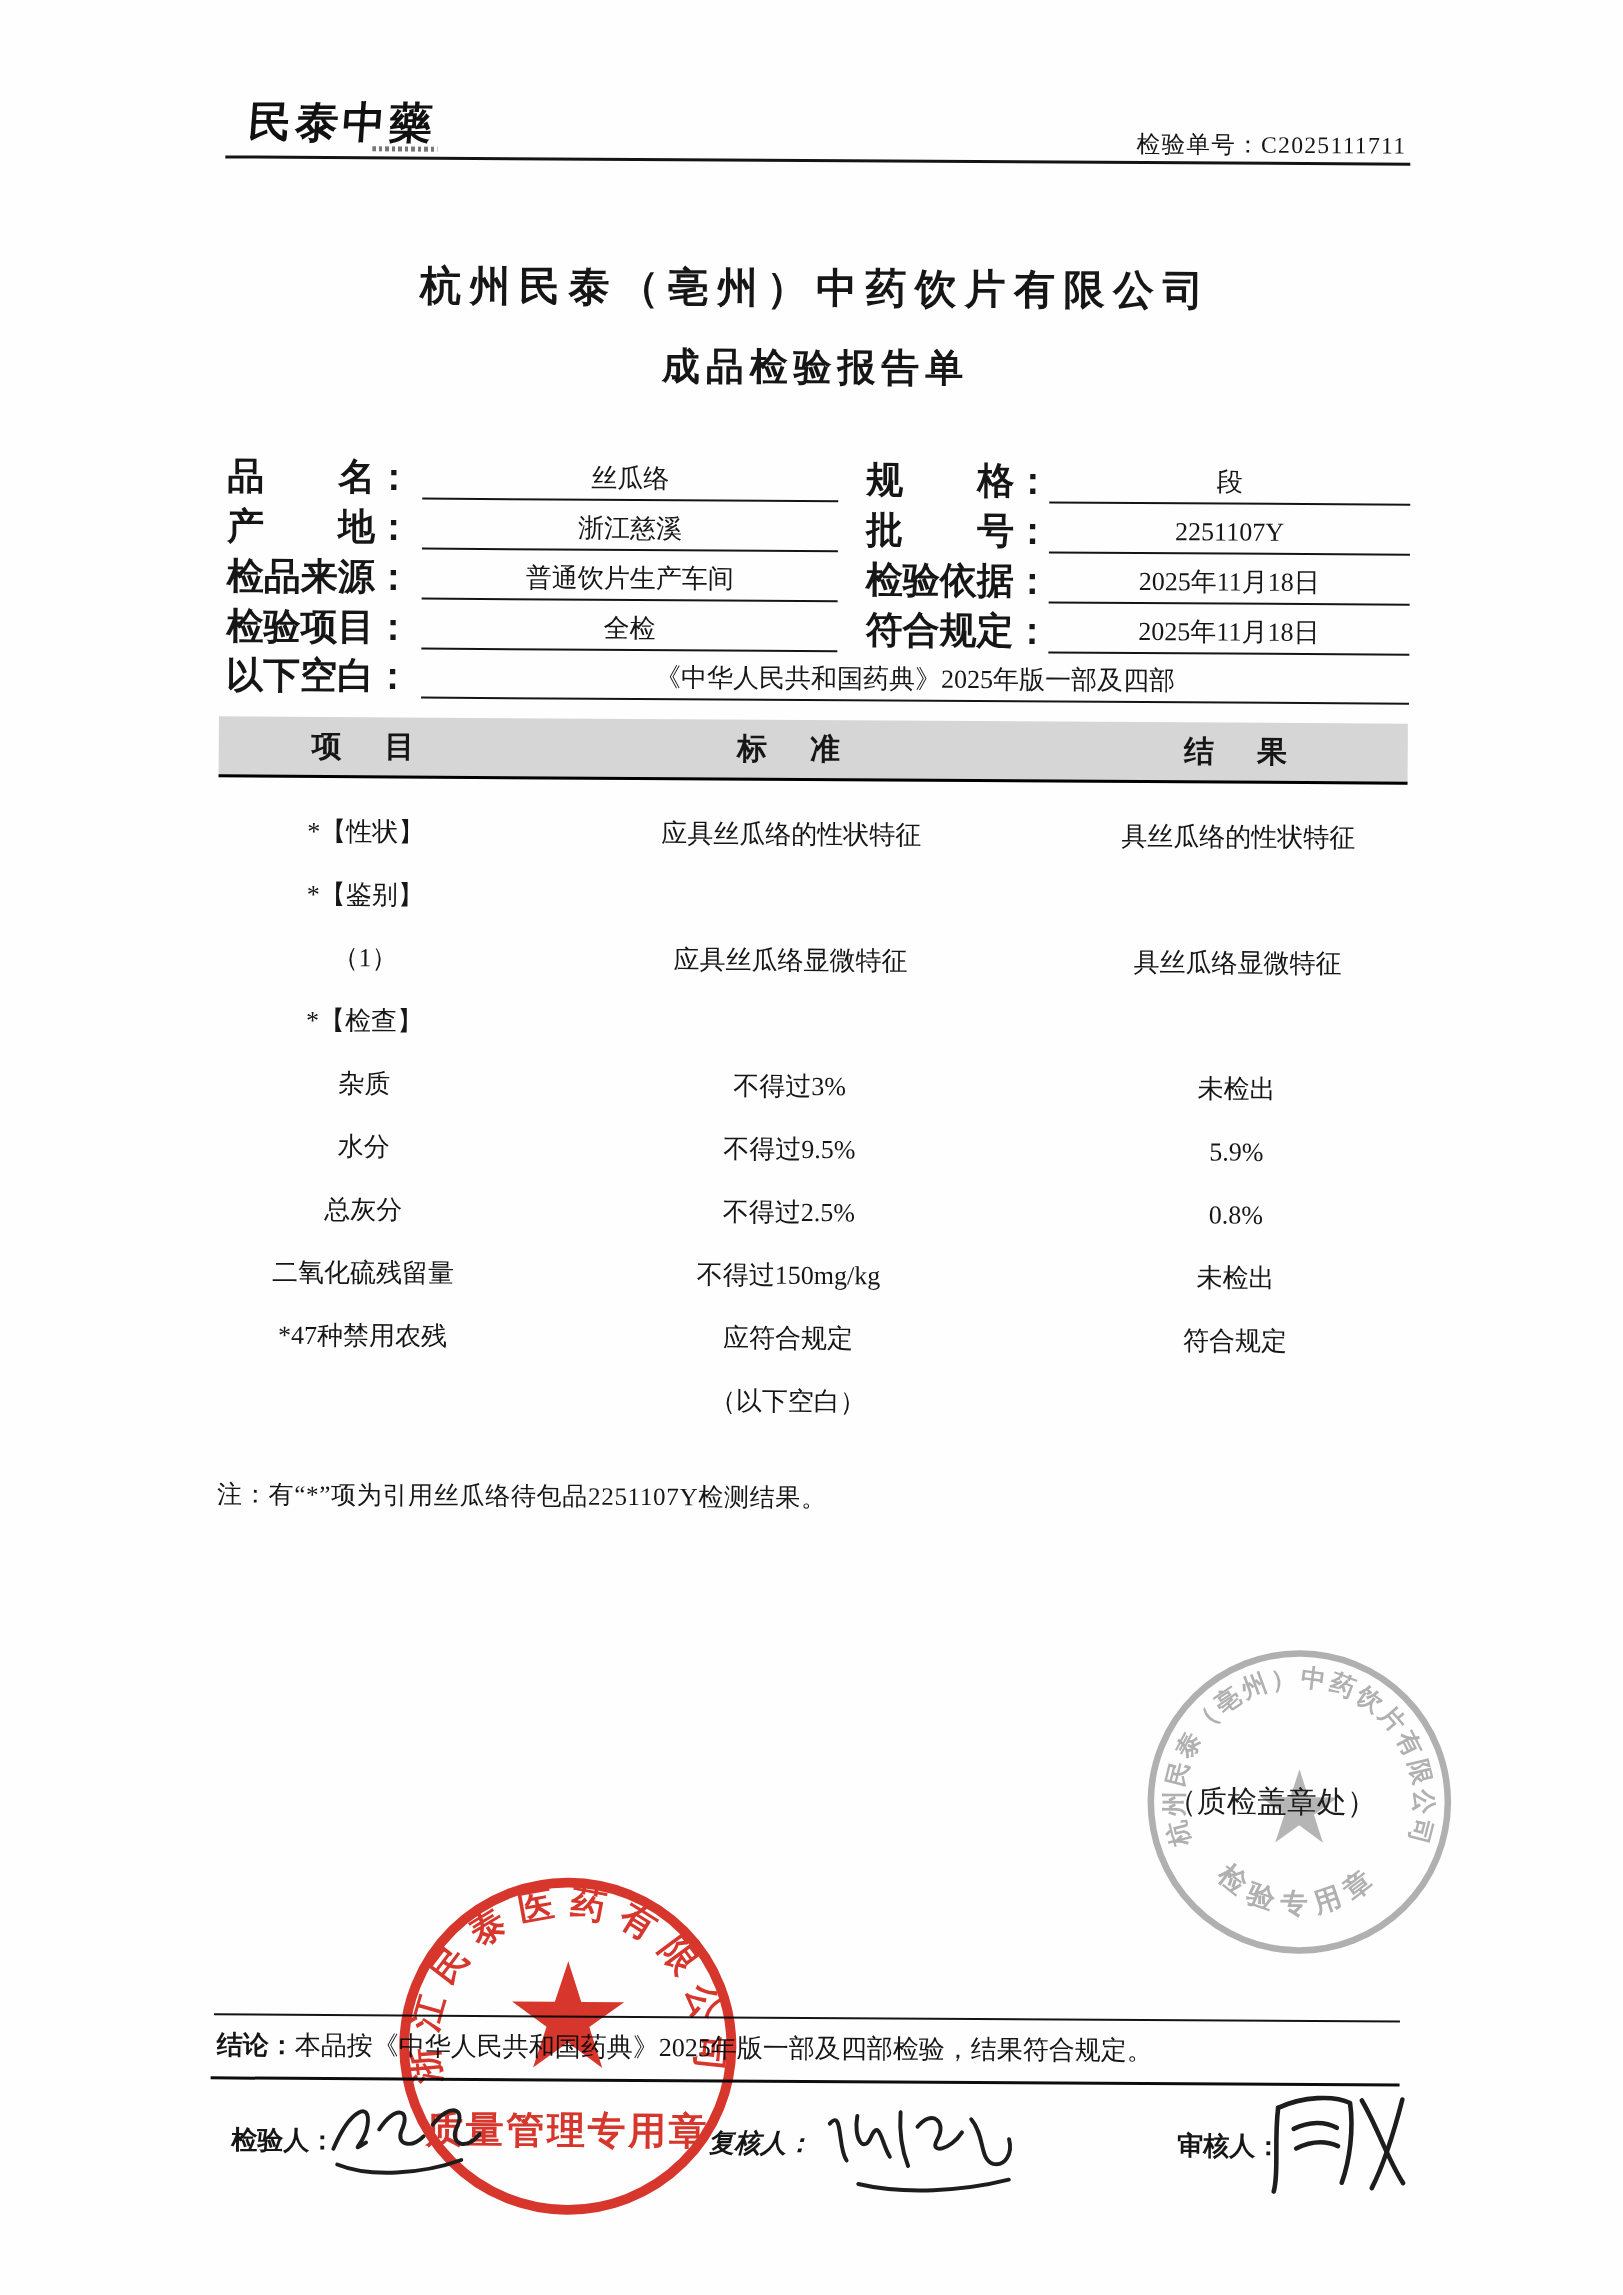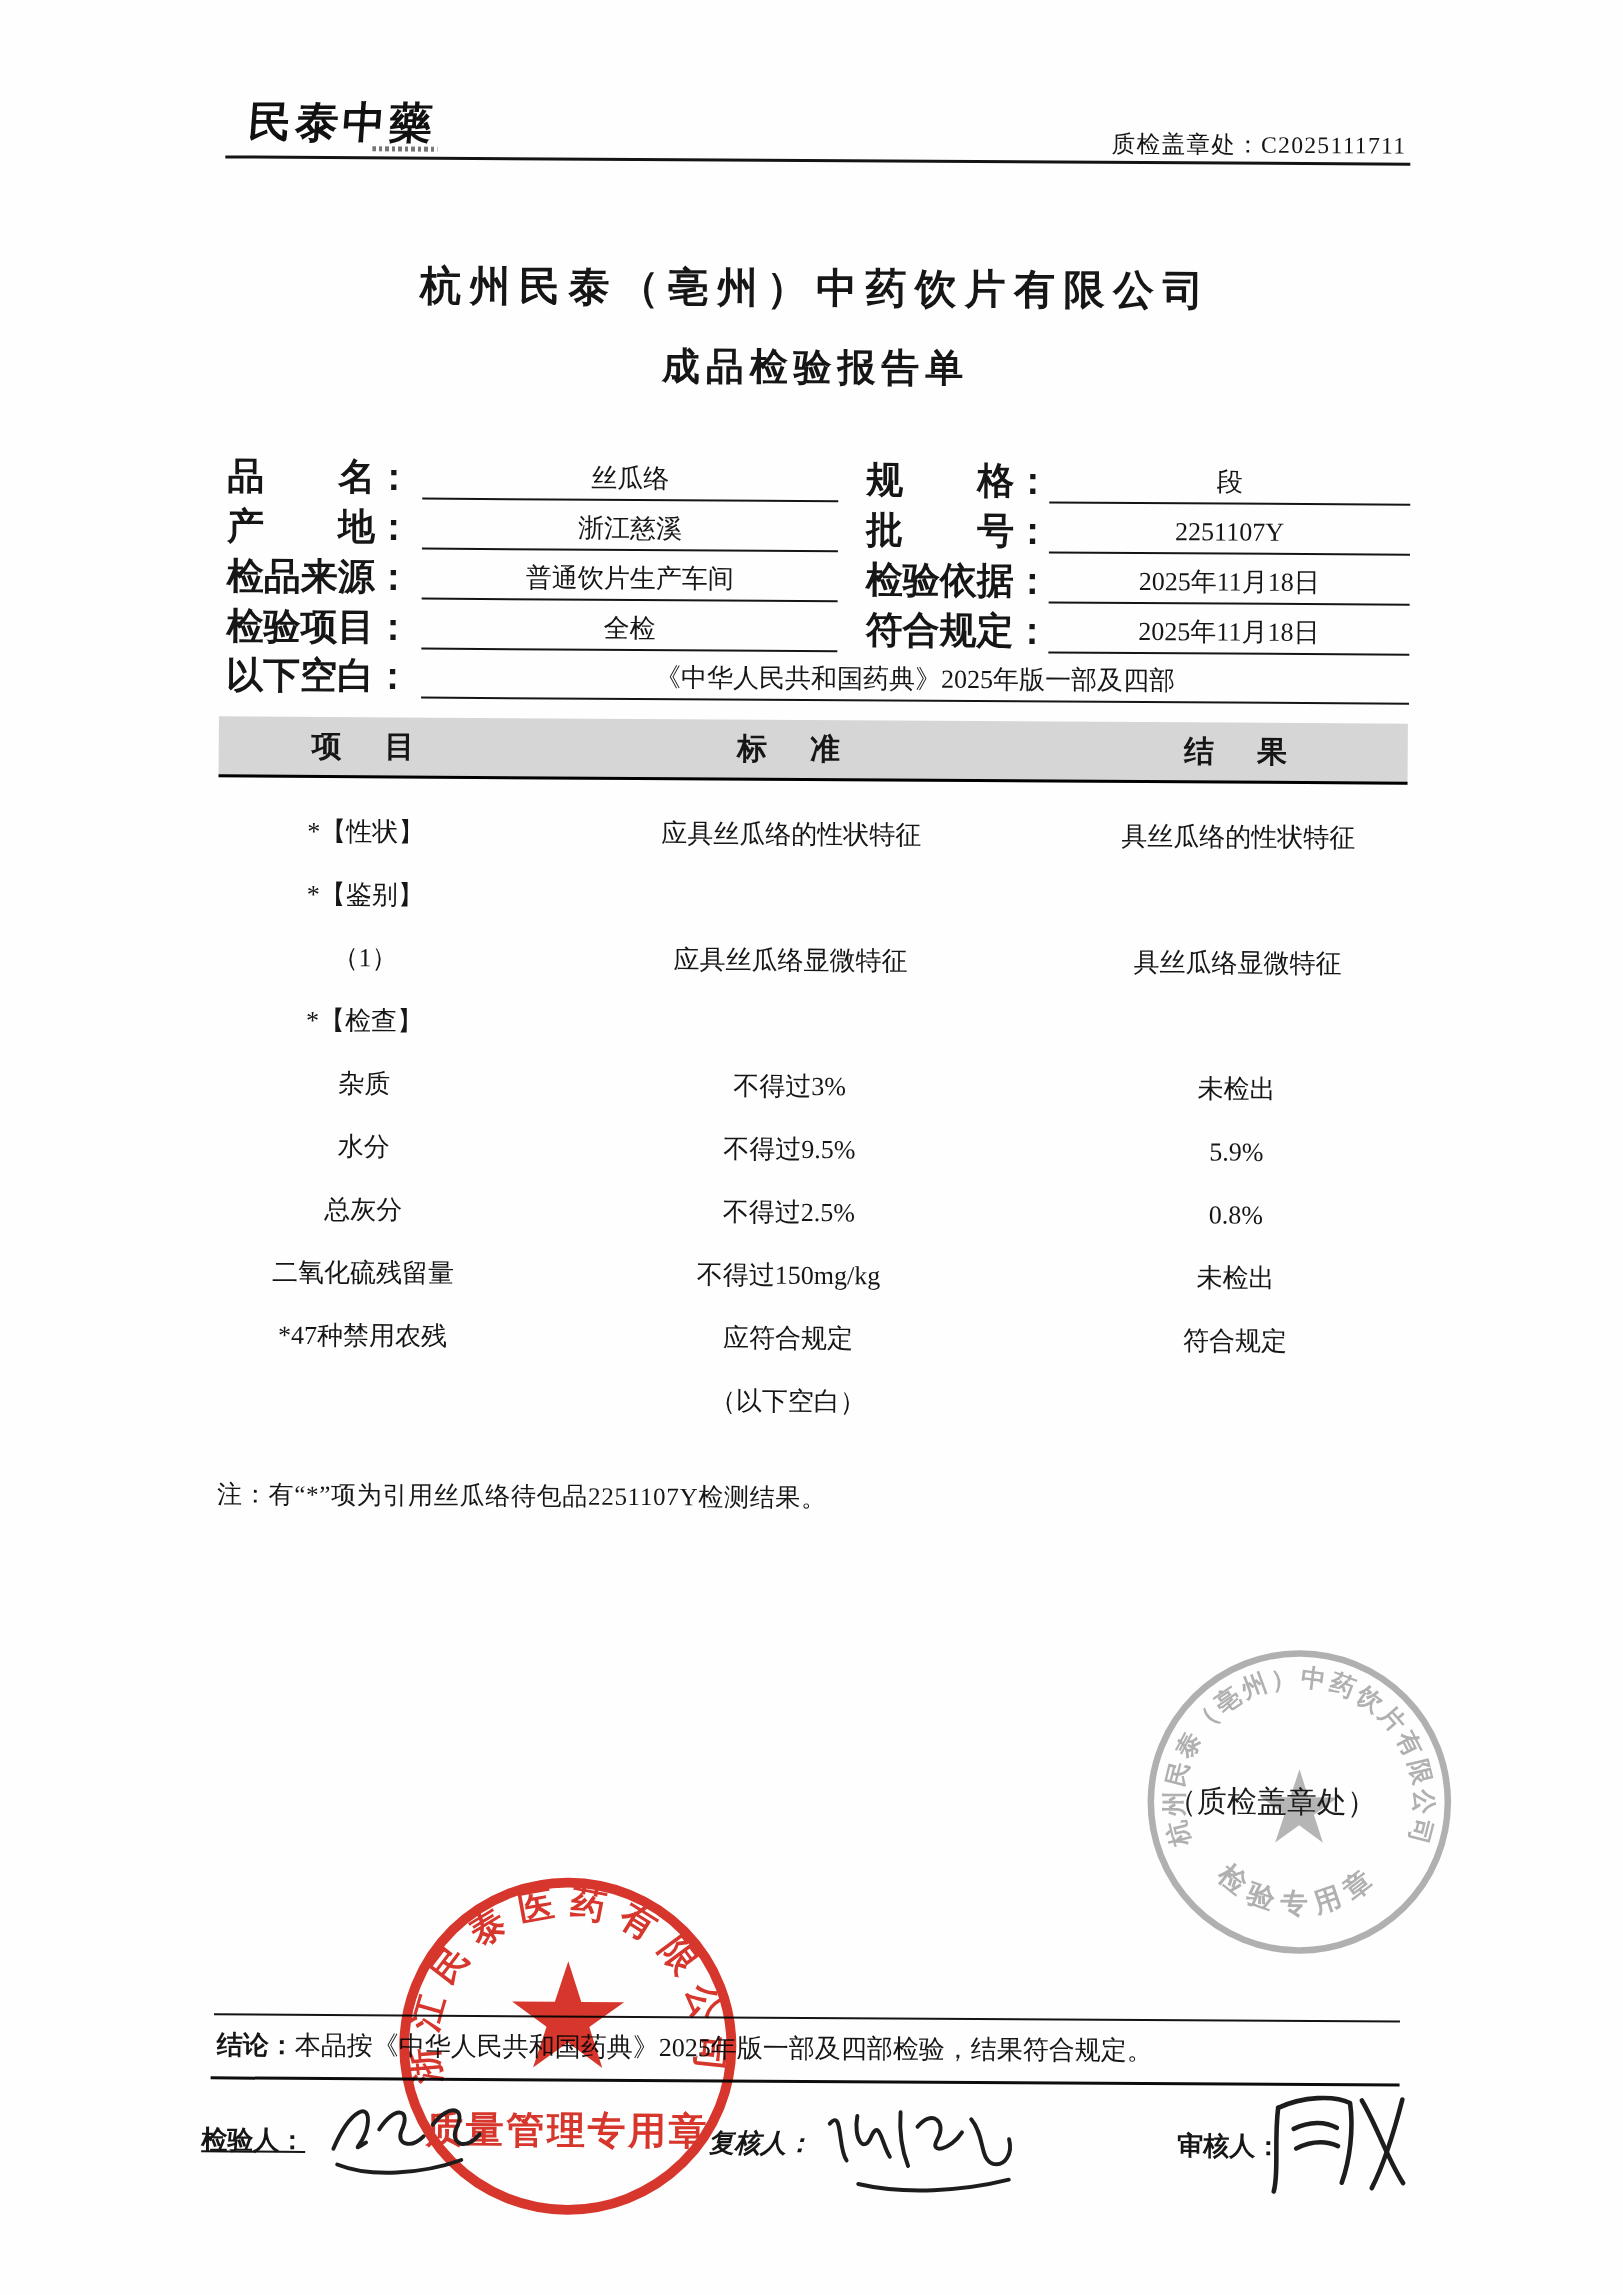--- a/index.html
+++ b/index.html
@@ -55,34 +55,34 @@
   
   .stamp{mix-blend-mode:multiply;}
   .qc-note{left:1113px;top:1779px;width:327px;text-align:center;font-size:30px;color:#1c1c1c;z-index:3;}
 
   .rule-concl-top{left:220px;top:2017px;width:1186px;height:2px;background:#141414;}
   .conclusion{left:223px;top:2031px;font-size:26px;white-space:nowrap;}
   .conclusion b{font-weight:bold;}
   .rule-concl-bot{left:217px;top:2080px;width:1189px;height:3.3px;background:#0d0d0d;}
 
   .siglabel{font-size:26px;font-weight:bold;top:2126px;white-space:nowrap;}
-  .sig-insp{left:208px;text-decoration:underline;} .sig-rev{left:715px;font-style:italic;} .sig-aud{left:1184px;}
+  .sig-insp{left:238px;} .sig-rev{left:715px;font-style:italic;} .sig-aud{left:1184px;}
   .sigpic{z-index:2;}
   svg text, svg textPath{font-family:"Liberation Serif","DejaVu Serif",serif;}
 </style>
 </head>
 <body>
 
 <div class="page">
 <div class="content">
 
   <div class="abs logo">民泰中藥</div>
   <div class="abs logo-sub"></div>
   <div class="abs insp-no">
-    <span>质检盖章处：</span><span>C2025111711</span>
+    <span>检验单号：</span><span>C2025111711</span>
   </div>
   <div class="abs rule-top"></div>
 
   <div class="abs title">杭州民泰（亳州）中药饮片有限公司</div>
   <div class="abs subtitle">成品检验报告单</div>
 
   <div class="abs ilabel ll irow1">品　　名：</div>
   <div class="abs ivalue lv irow1">丝瓜络</div>
   <div class="abs ilabel rl irow1">规　　格：</div>
   <div class="abs ivalue rv irow1">段</div>

